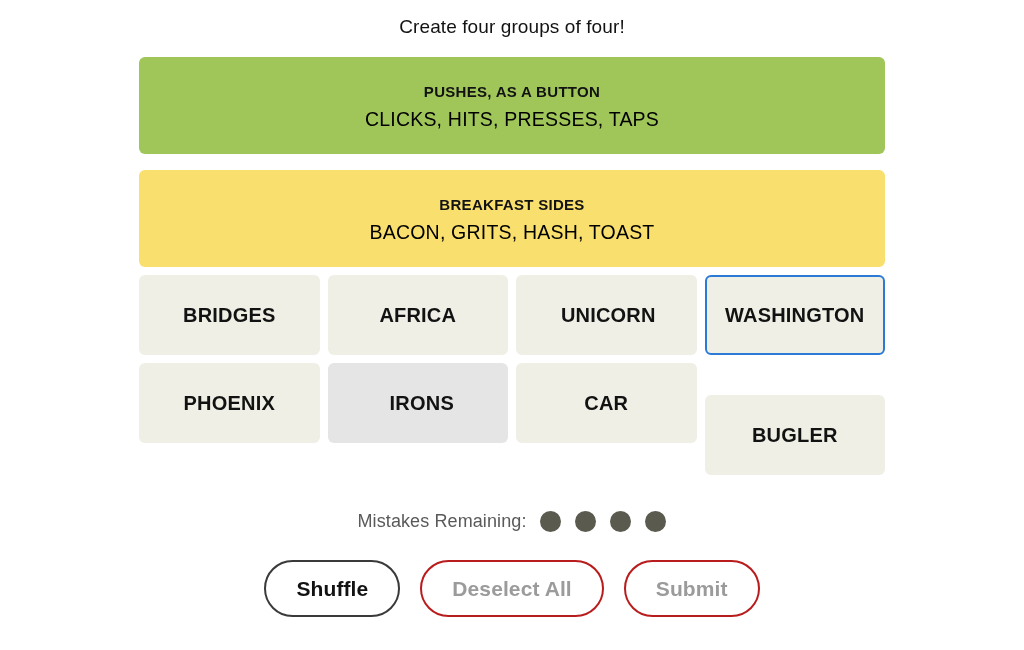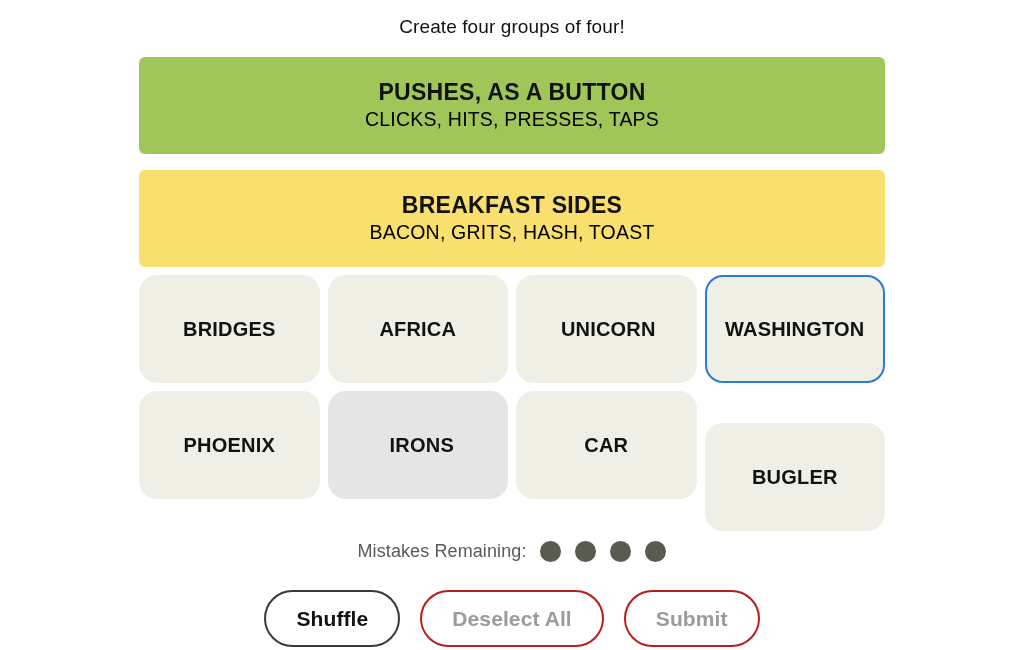--- a/index.html
+++ b/index.html
@@ -47,21 +47,21 @@
     height: 97px;
     border-radius: 6px;
     display: flex;
     flex-direction: column;
     align-items: center;
     justify-content: center;
     gap: 2px;
     user-select: none;
   }
   .solved-title {
-    font-size: 23px;
+    font-size: 15px;
     font-weight: bold;
     color: #121212;
     letter-spacing: 0.3px;
     text-transform: uppercase;
     line-height: 24px;
   }
   .solved-members {
     font-size: 19.5px;
     font-weight: 400;
     color: #000000;
@@ -71,22 +71,22 @@
   }
 
   
   .tile-row {
     display: grid;
     grid-template-columns: repeat(4, 1fr);
     gap: 8px;
   }
 
   .tile {
-    height: 108px;
-    border-radius: 18px;
+    height: 80px;
+    border-radius: 6px;
     background: #efefe6;
     border: 2px solid transparent;
     display: flex;
     align-items: center;
     justify-content: center;
     cursor: pointer;
     user-select: none;
     padding: 0 4px;
   }
   .tile.focused {
@@ -97,21 +97,21 @@
     font-weight: bold;
     color: #121212;
     letter-spacing: 0.2px;
     text-align: center;
     line-height: 22px;
     white-space: nowrap;
   }
 
   
   .mistakes {
-    margin-top: 10px;
+    margin-top: 36px;
     display: flex;
     align-items: center;
     justify-content: center;
     gap: 14px;
     user-select: none;
   }
   .mistakes-label {
     font-size: 18px;
     color: #5a5a5a;
     letter-spacing: 0.1px;

